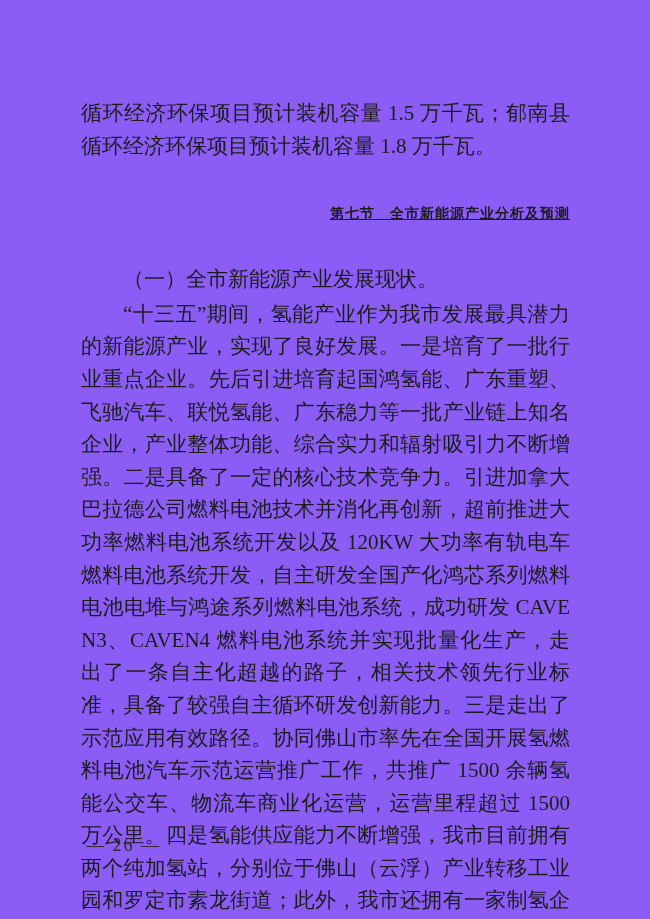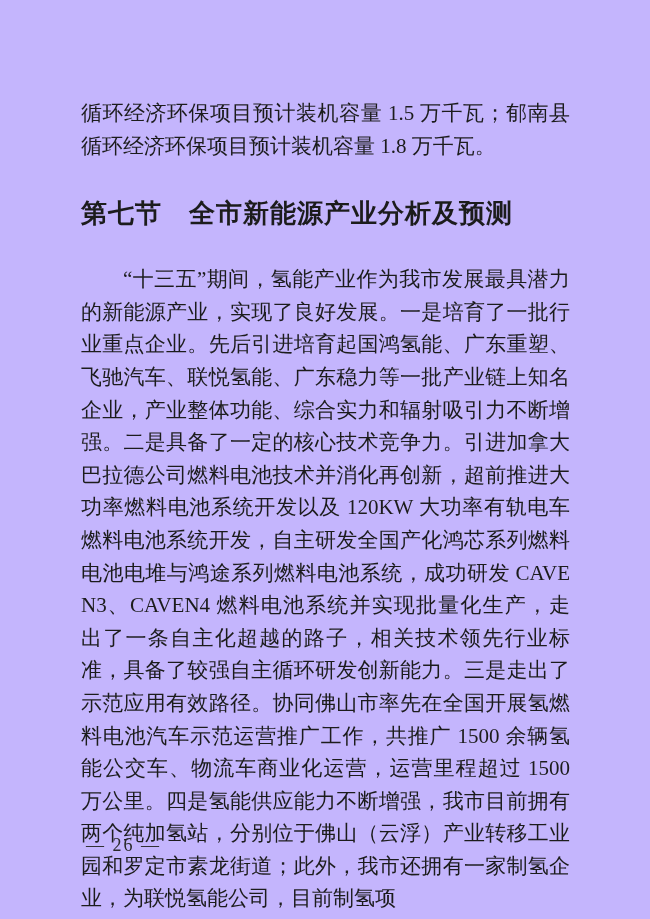--- a/index.html
+++ b/index.html
@@ -4,21 +4,21 @@
 <style>
   html, body {
     margin: 0;
     padding: 0;
     background: #ffffff;
   }
   .page {
     position: relative;
     width: 650px;
     height: 919px;
-    background: #c4b5fd;
+    background: #8b5cf6;
     color: #1c1c1c;
     font-family: "Liberation Serif", serif;
     overflow: hidden;
     box-sizing: border-box;
   }
   .content {
     position: absolute;
     left: 81px;
     top: 97px;
     width: 489px;
@@ -26,25 +26,26 @@
   .para {
     font-size: 21px;
     line-height: 32.6px;
     text-align: justify;
     margin: 0;
     word-break: break-all;
   }
   .section-heading {
     font-family: "Liberation Sans", sans-serif;
     font-weight: bold;
-    font-size: 26px;
+    font-size: 14px;
     line-height: 33px;
-    text-align: left;
+    text-align: right;
     letter-spacing: 1px;
     margin: 35px 0 33px 0;
+    text-decoration: underline;
   }
   .subsection-heading {
     font-size: 21px;
     line-height: 32.6px;
     text-indent: 42px;
     margin: 0 0 2px 0;
   }
   .body-para {
     font-size: 21px;
     line-height: 32.6px;
@@ -69,19 +70,20 @@
 </head>
 <body>
 
 <div class="page">
   <div class="content">
 
     <p class="para">循环经济环保项目预计装机容量 1.5 万千瓦；郁南县循环经济环保项目预计装机容量 1.8 万千瓦。</p>
 
     <h1 class="section-heading">第七节　全市新能源产业分析及预测</h1>
 
+    <p class="subsection-heading">（一）全市新能源产业发展现状。</p>
 
     <p class="body-para"><span>“十三五”期间，氢能产业作为我市发展最具潜力的新能源产业，实现了良好发展。</span><span class="bold">一是</span><span>培育了一批行业重点企业。先后引进培育起国鸿氢能、广东重塑、飞驰汽车、联悦氢能、广东稳力等一批产业链上知名企业，产业整体功能、综合实力和辐射吸引力不断增强。</span><span class="bold">二是</span><span>具备了一定的核心技术竞争力。引进加拿大巴拉德公司燃料电池技术并消化再创新，超前推进大功率燃料电池系统开发以及 120KW 大功率有轨电车燃料电池系统开发，自主研发全国产化鸿芯系列燃料电池电堆与鸿途系列燃料电池系统，成功研发 CAVEN3、CAVEN4 燃料电池系统并实现批量化生产，走出了一条自主化超越的路子，相关技术领先行业标准，具备了较强自主循环研发创新能力。</span><span class="bold">三是</span><span>走出了示范应用有效路径。协同佛山市率先在全国开展氢燃料电池汽车示范运营推广工作，共推广 1500 余辆氢能公交车、物流车商业化运营，运营里程超过 1500 万公里。</span><span class="bold">四是</span><span>氢能供应能力不断增强，我市目前拥有两个纯加氢站，分别位于佛山（云浮）产业转移工业园和罗定市素龙街道；此外，我市还拥有一家制氢企业，为联悦氢能公司，目前制氢项</span></p>
 
   </div>
 
   <div class="page-footer">— 26 —</div>
 </div>
 
 </body></html>

